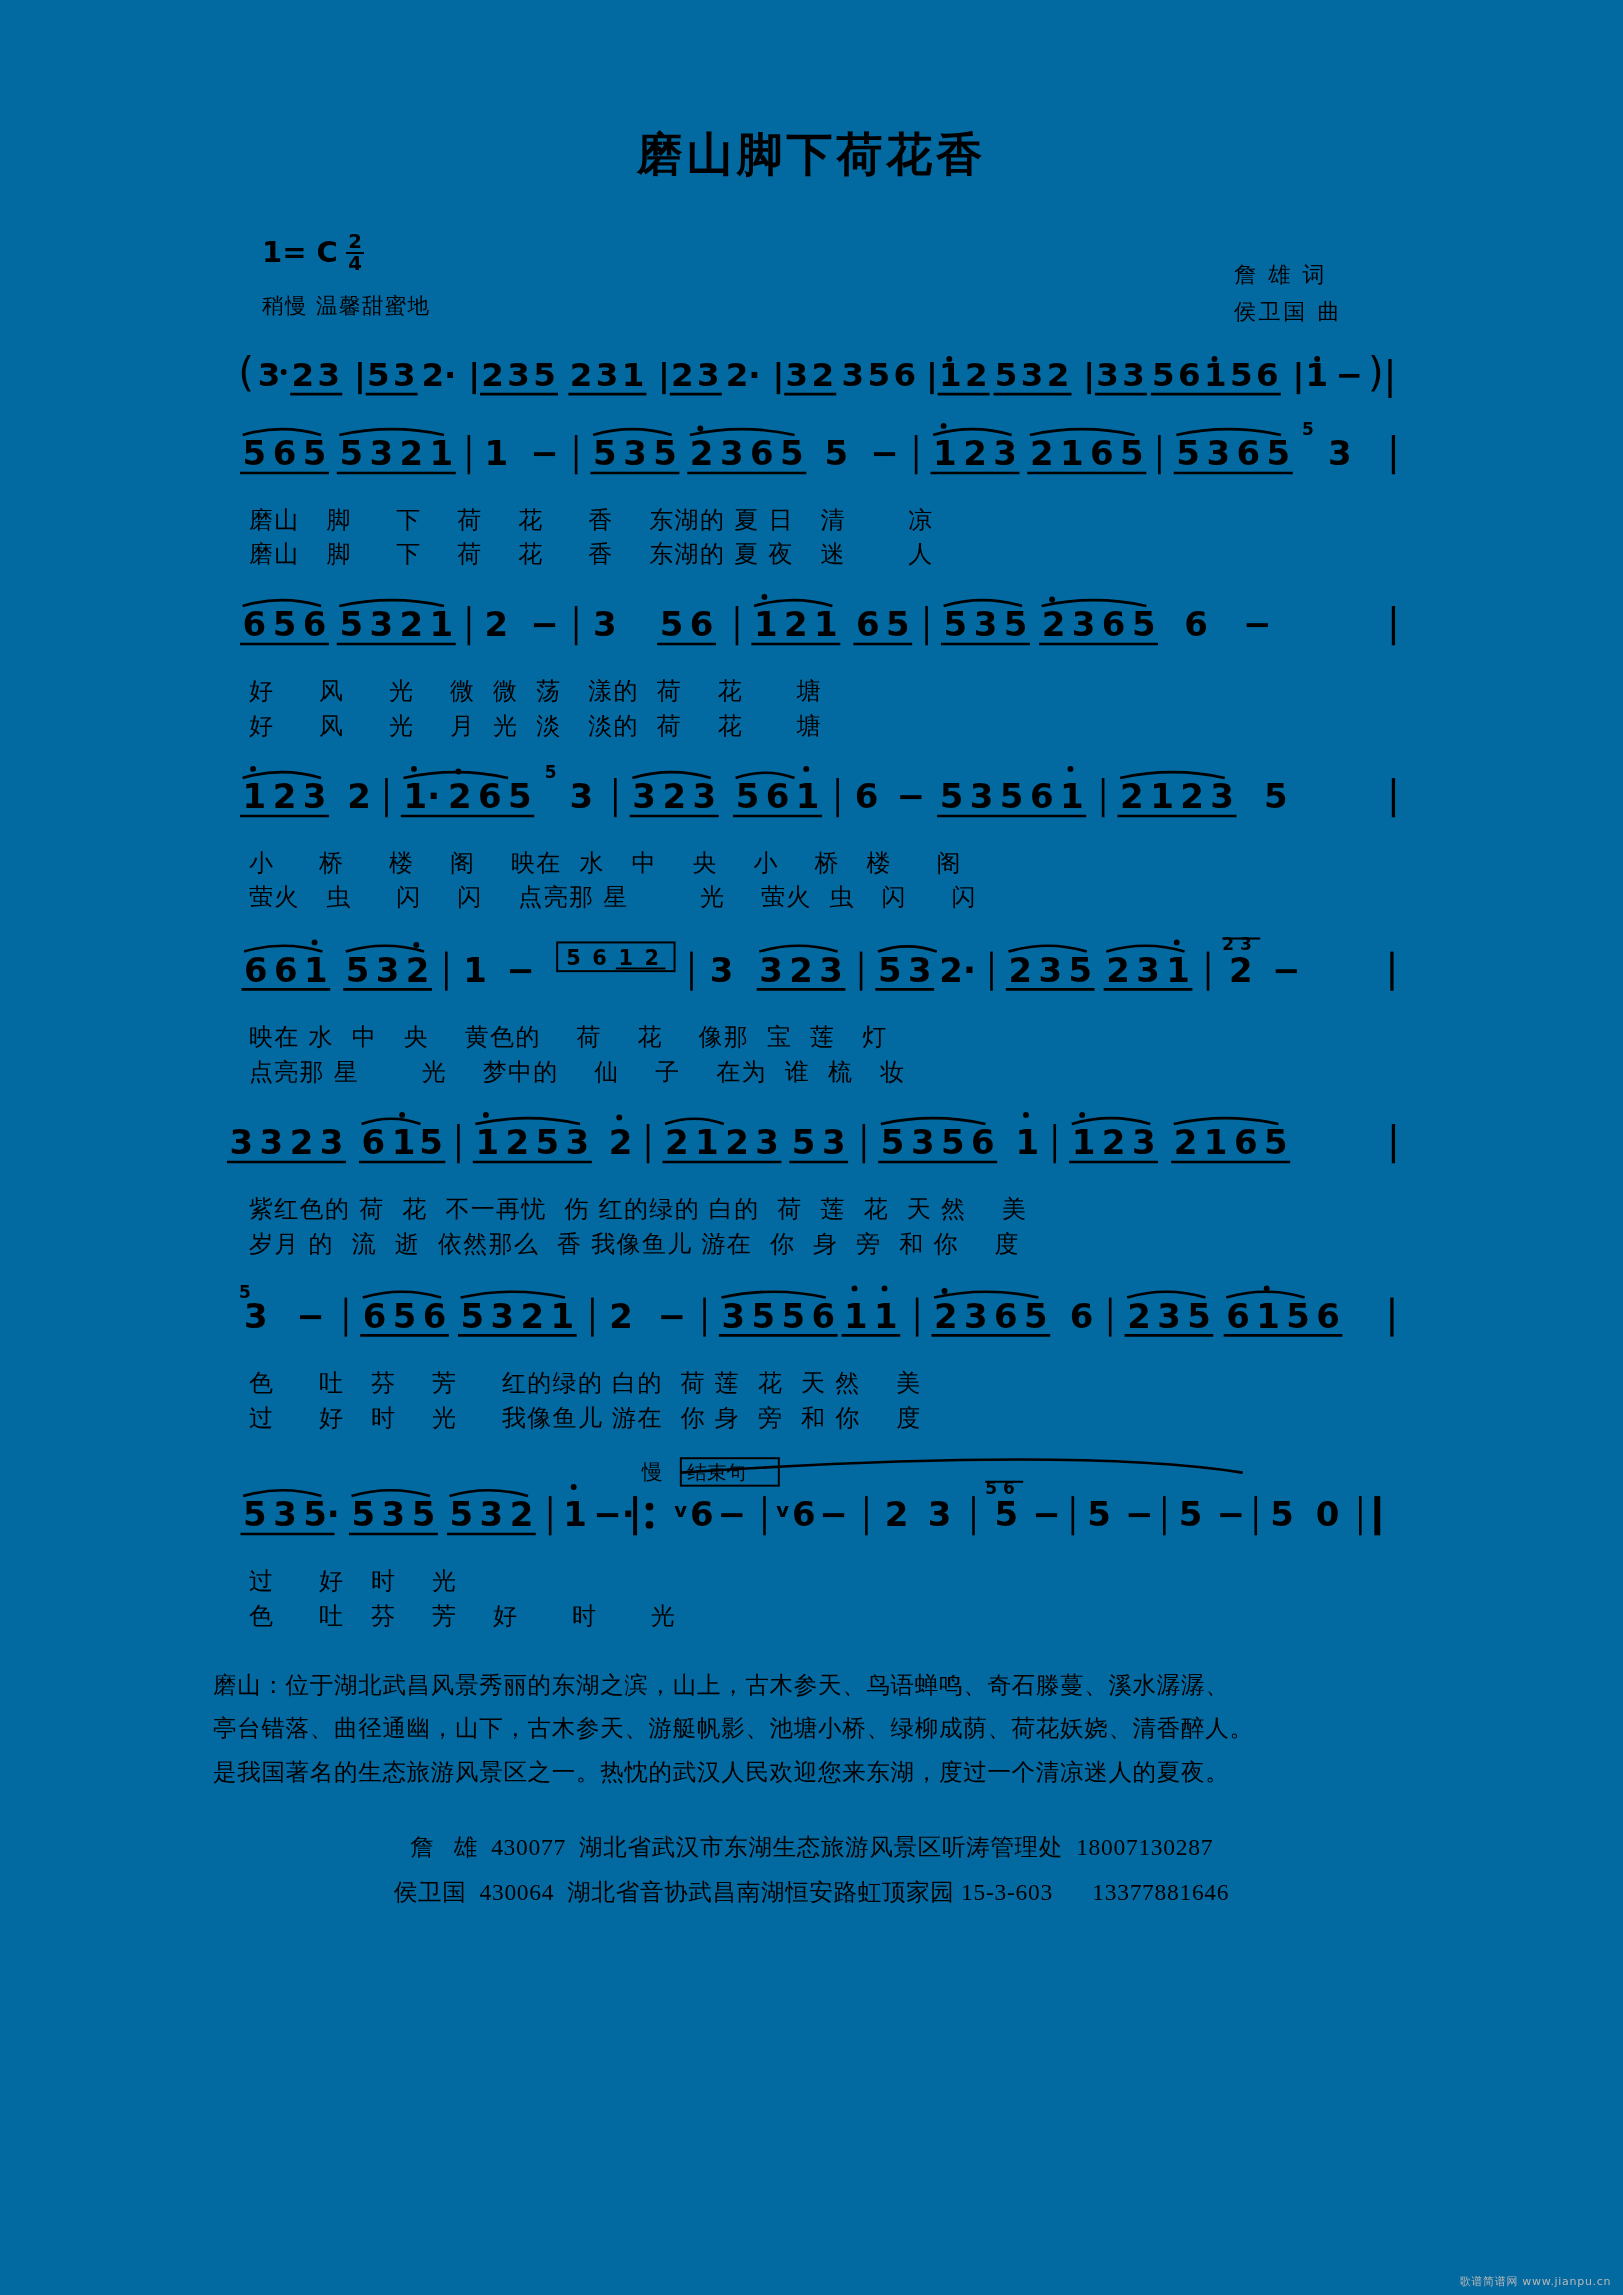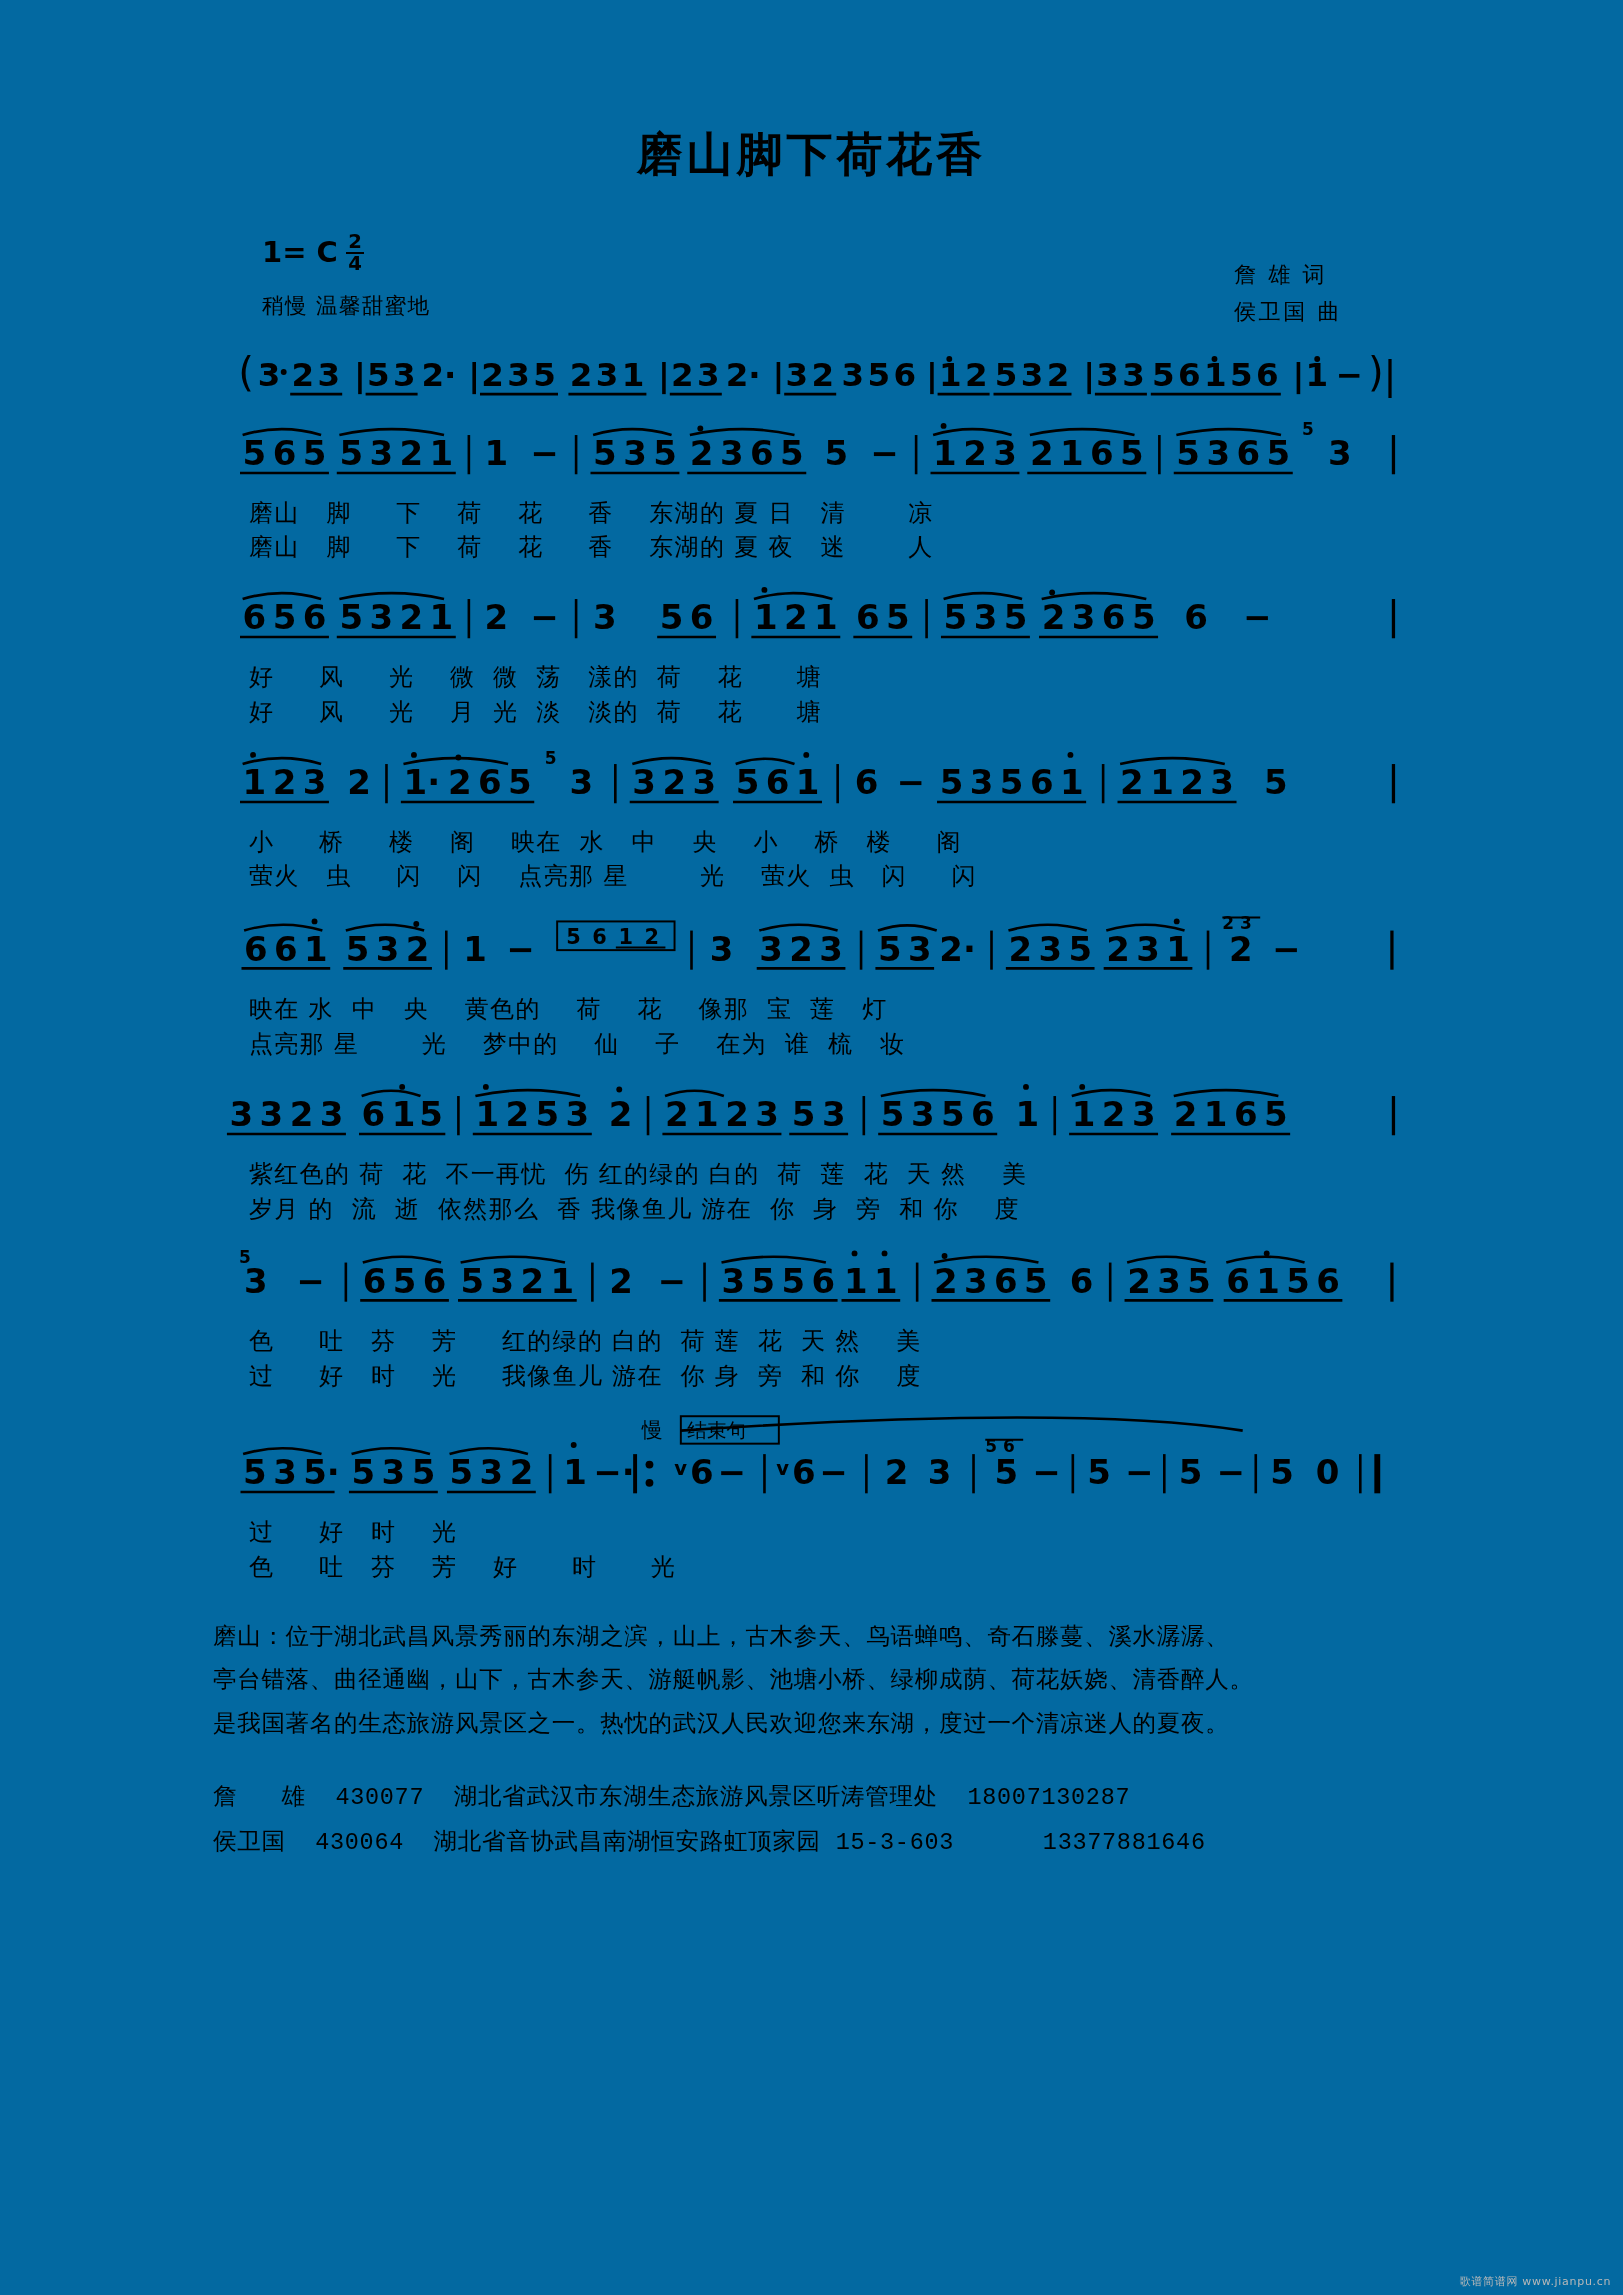--- a/index.html
+++ b/index.html
@@ -80,39 +80,39 @@
     margin-bottom:6.5px;
   }
   .lyricline{
     font-family:"DejaVu Sans", sans-serif;
     font-size:24px;
     letter-spacing:1.3px;
     white-space:pre;
     line-height:1.45;
     padding-left:26px;
   }
-  .lyrics{margin-top:6px;margin-bottom:17px;}
+  .lyrics{margin-top:13px;margin-bottom:17px;}
   .notesvg{display:block;}
   .footnote{
     width:1197px;
     margin:30px auto 0 auto;
     font-family:"DejaVu Sans", sans-serif;
     font-size:23.5px;
     line-height:1.85;
     letter-spacing:0.7px;
     text-align:justify;
   }
   .contact{
     width:1197px;
     margin:31px auto 0 auto;
-    font-family:Liberation Mono, monospace;
+    font-family:Liberation Serif, serif;
     font-size:23.5px;
     line-height:1.9;
     letter-spacing:0.7px;
-    text-align:left;
+    text-align:center;
   }
   .contact div{white-space:pre;}
   .watermark{
     position:absolute;
     right:11.8px;
     bottom:6.5px;
     font-family:"DejaVu Sans", sans-serif;
     font-size:11px;
     color:#b9b9b9;
     letter-spacing:0.7px;

